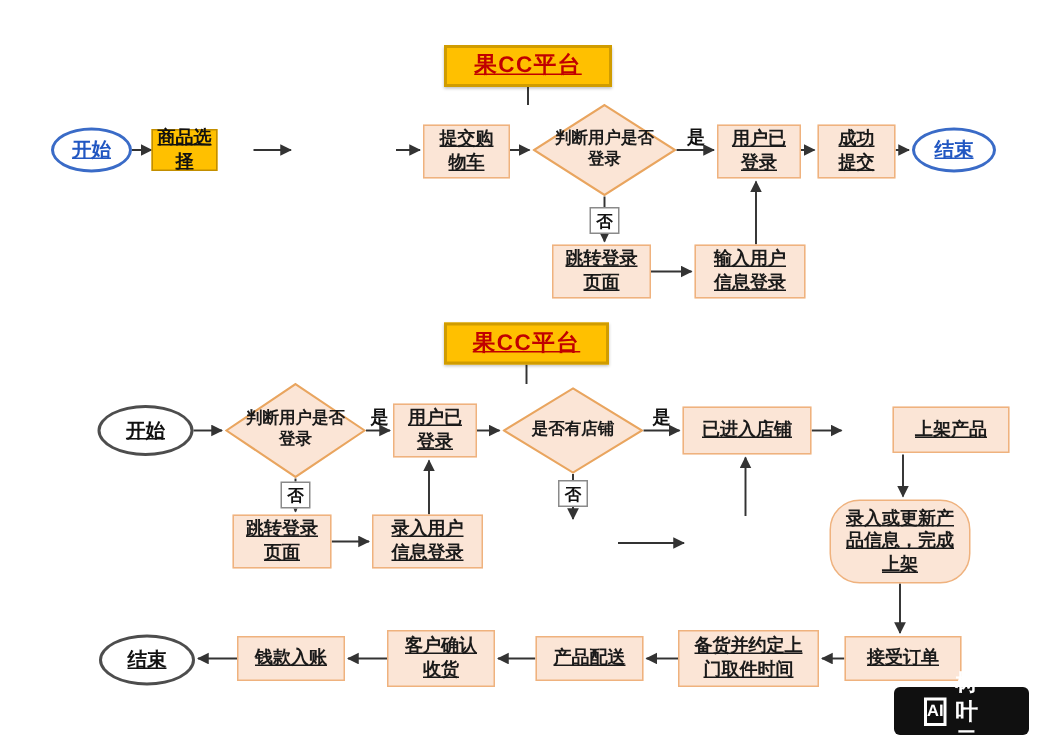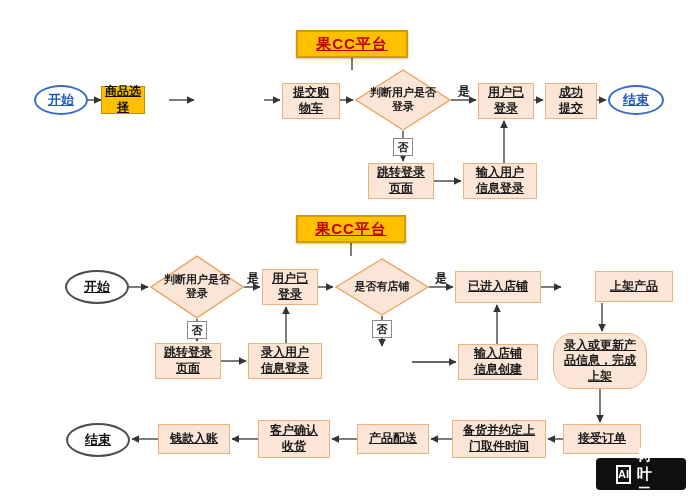--- a/index.html
+++ b/index.html
@@ -144,22 +144,20 @@
 
   <div class="node peach" style="left:595px;top:271px;width:78px;height:31px;">上架产品</div>
 
   <div class="node peach" style="left:155px;top:343px;width:66px;height:36px;">跳转登录
 页面</div>
 
   <div class="node peach" style="left:248px;top:343px;width:74px;height:36px;">录入用户
 信息登录</div>
 
 
-  <div class="node peach" style="left:458px;top:344px;width:80px;height:36px;">输入店铺
-信息创建</div>
 
   <div class="node peach" style="left:553px;top:333px;width:94px;height:56px;border-radius:20px;">录入或更新产
 品信息，完成
 上架</div>
 
   <div class="node peach" style="left:563px;top:424px;width:78px;height:30px;">接受订单</div>
 
   <div class="node peach" style="left:452px;top:420px;width:94px;height:38px;">备货并约定上
 门取件时间</div>
 

